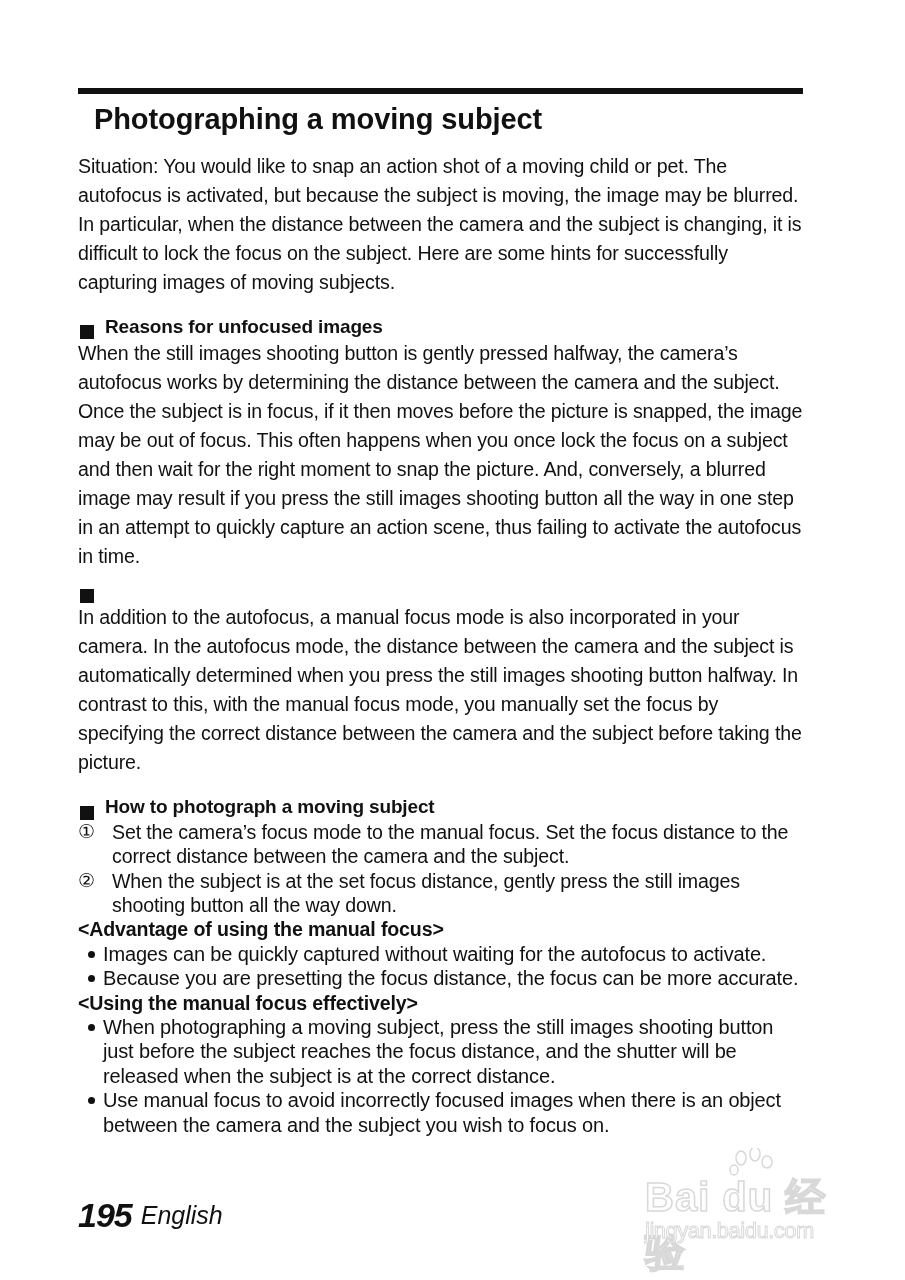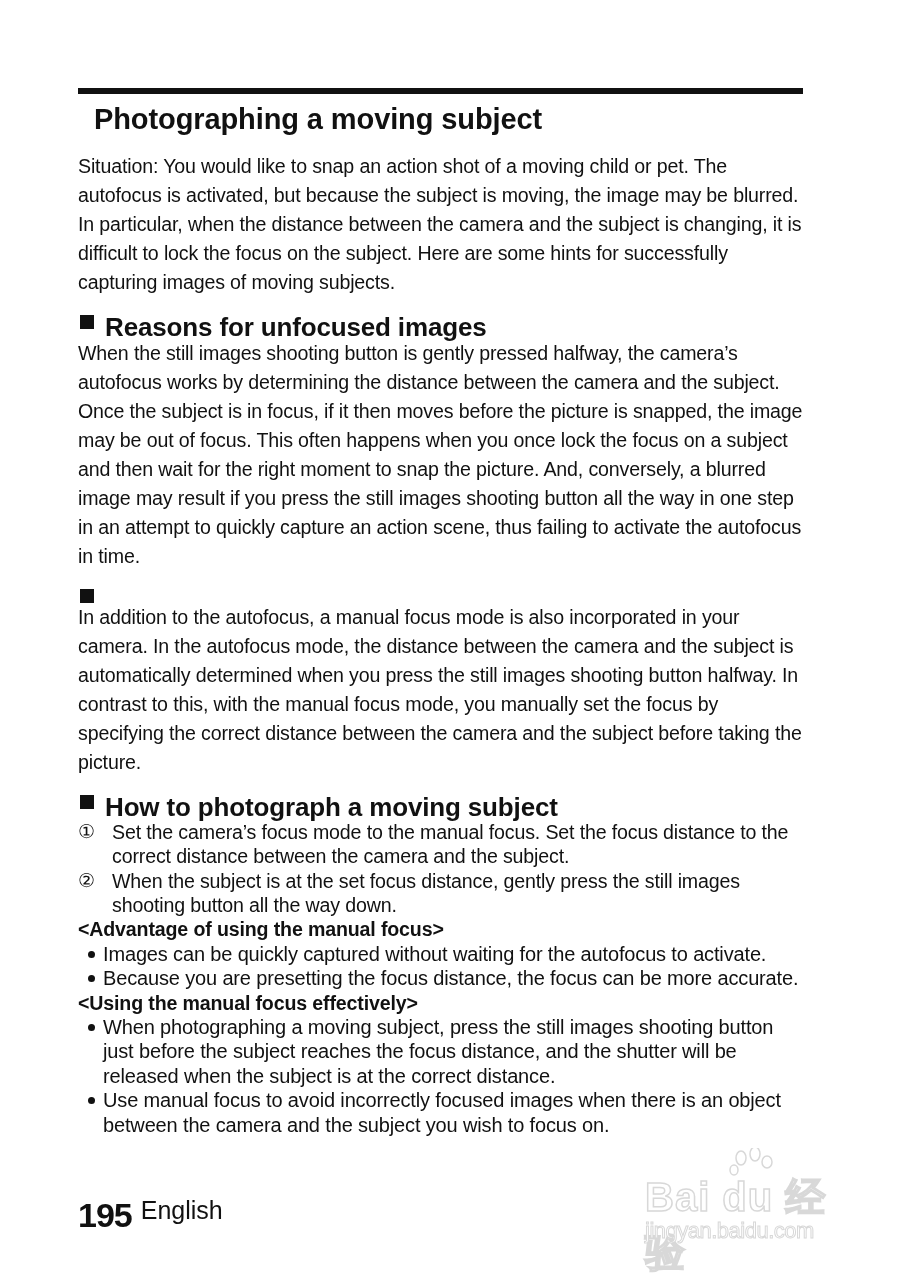--- a/index.html
+++ b/index.html
@@ -42,25 +42,25 @@
       letter-spacing: -0.1px;
     }
     .body-text {
       font-size: 19.6px;
       line-height: 29px;
       margin: 0;
       letter-spacing: -0.15px;
     }
     .subhead {
       font-weight: bold;
-      font-size: 26px;
-      line-height: 24.4px;
-      margin: 0;
-      display: flex;
-      align-items: flex-start;
+      font-size: 19px;
+      line-height: 24.4px;
+      margin: 0;
+      display: flex;
+      align-items: flex-end;
       letter-spacing: -0.15px;
     }
     .square-icon {
       display: inline-block;
       width: 14px;
       height: 14px;
       background: #111;
       margin-right: 11px;
       margin-left: 2px;
       flex: 0 0 auto;
@@ -106,21 +106,22 @@
       height: 7px;
       border-radius: 50%;
       background: #111;
     }
     .bullet-text { flex: 1; }
     .footer {
       position: absolute;
       left: 78px;
       top: 1196px;
       display: flex;
-      align-items: flex-start;
+      align-items: center;
+      font-style: italic;
     }
     .page-number {
       font-weight: bold;
       font-size: 34px;
       letter-spacing: -1px;
     }
     .page-lang {
       font-size: 25px;
       margin-left: 9px;
     }

